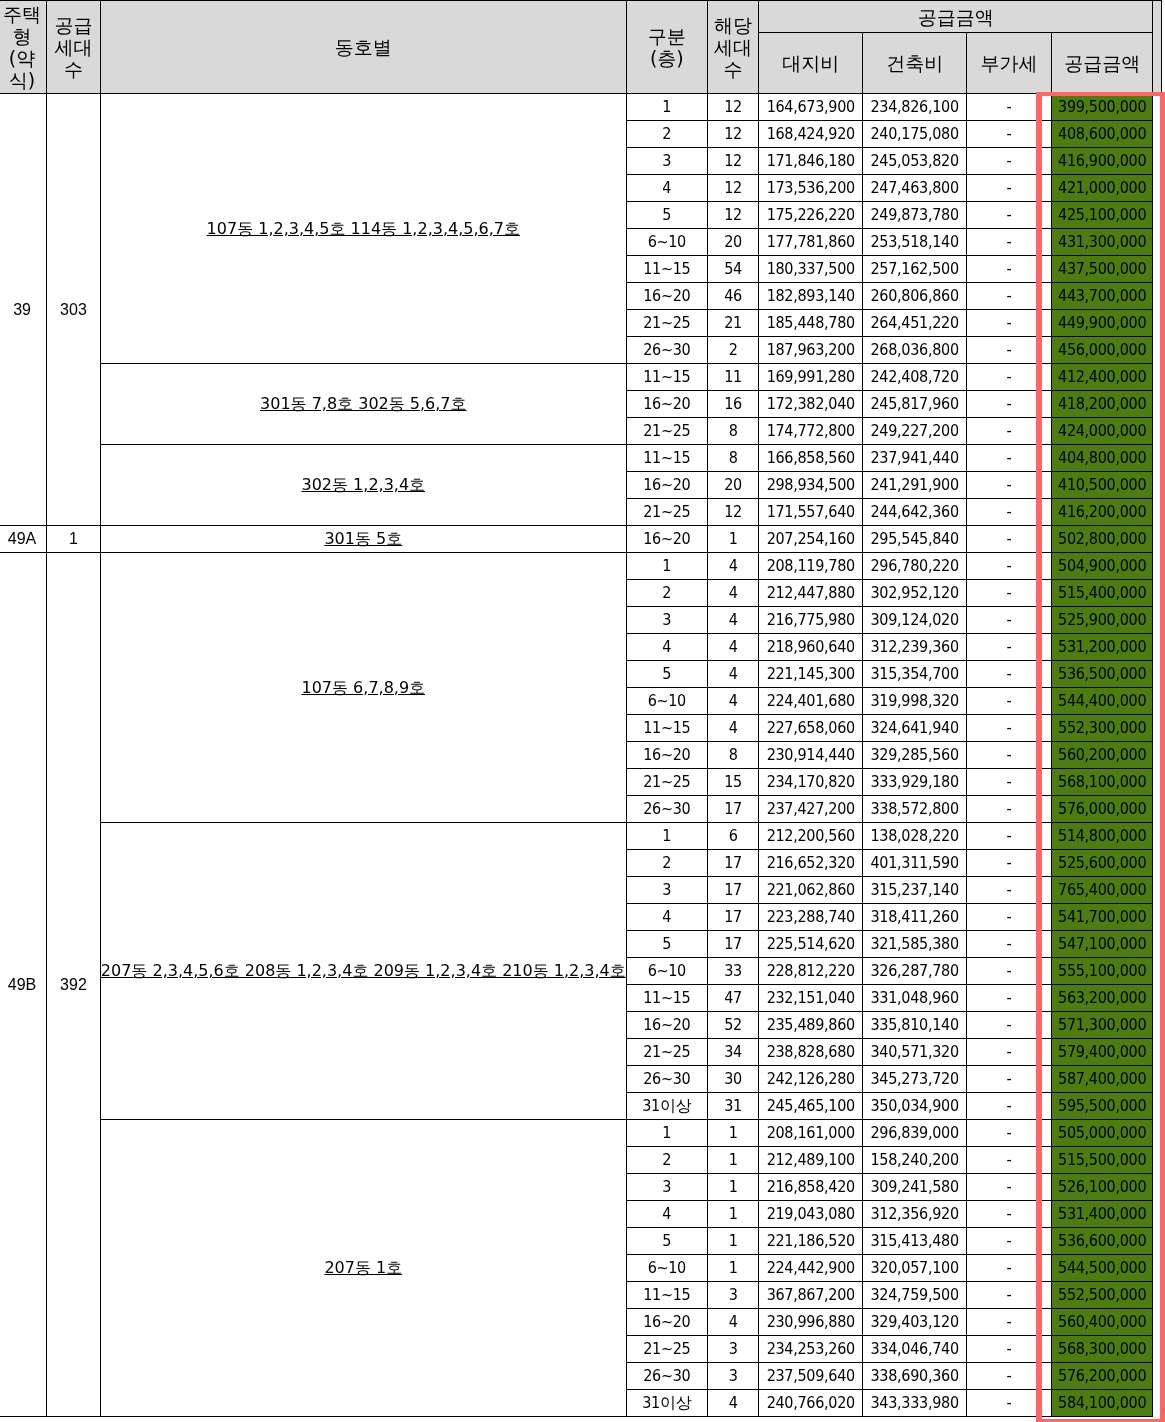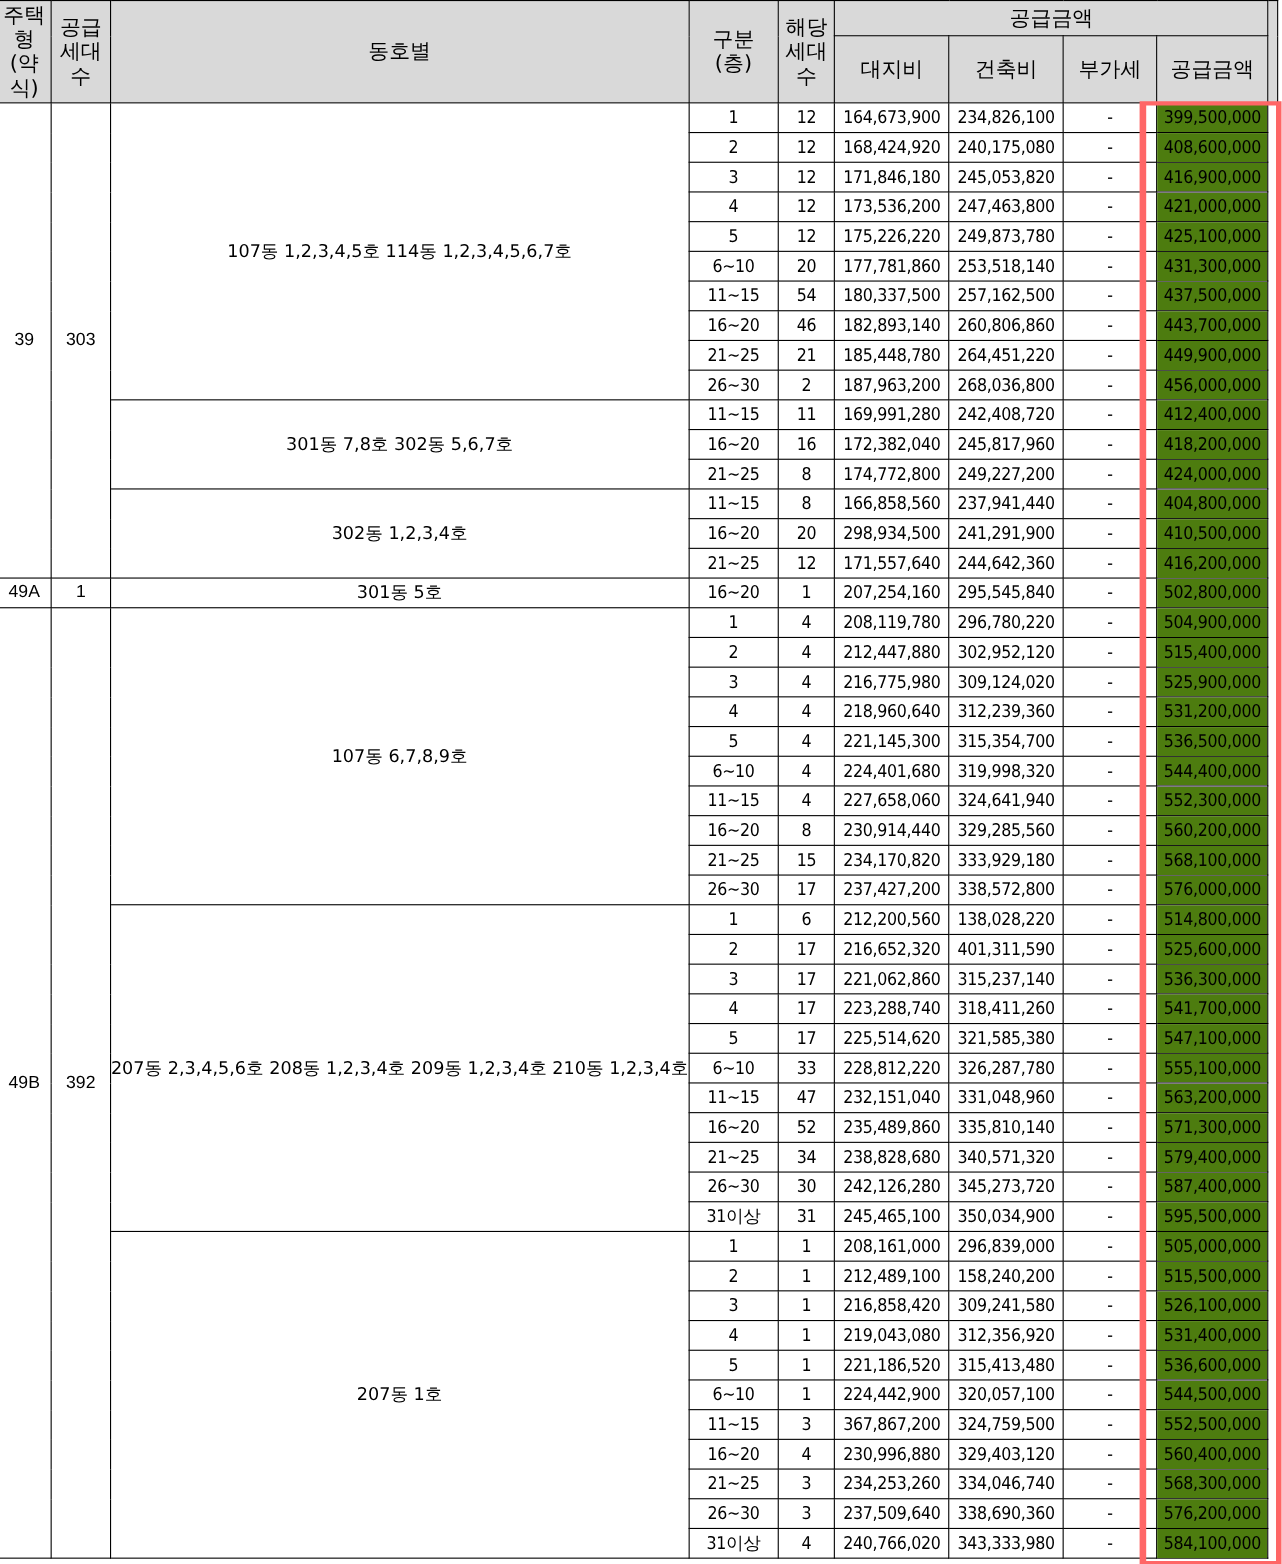--- a/index.html
+++ b/index.html
@@ -6,21 +6,21 @@
   body { width:1165px; height:1422px; overflow:hidden; position:relative;
          font-family:"DejaVu Sans", sans-serif; color:#000; }
   table.price { position:absolute; left:-3px; top:0; border-collapse:collapse; table-layout:fixed; }
   table.price th, table.price td { border:1px solid #000; padding:0; text-align:center; vertical-align:middle;
          font-size:16px; line-height:16px; white-space:nowrap; overflow:hidden; }
   table.price th { background:#d9d9d9; font-weight:normal; font-size:19px; line-height:22px; }
   table.price thead tr.h1 th { height:31px; }
   table.price thead tr.h2 th { height:60px; }
   table.price tbody td { height:26px; }
   td.type, td.cnt { font-family:"Liberation Sans", sans-serif; font-size:20px; }
-  td.dongho { font-size:17px; line-height:29px; white-space:pre-line; }
+  td.dongho { font-size:17px; line-height:29px; white-space:pre-line;text-decoration:underline; }
   td.num { font-family:"DejaVu Sans Condensed","DejaVu Sans", sans-serif; font-size:16px; letter-spacing:-0.3px; }
   td.total { background:#4d7c0f; position:relative; }
   .hl-frame { position:absolute; left:1036px; top:92px; width:118px; height:1323px;
               border:6px solid #ff6666; border-top-width:4px; pointer-events:none; box-sizing:content-box; }
 </style>
 </head>
 <body>
 
 <table class="price">
   <colgroup>
@@ -334,21 +334,21 @@
         <td class="num">-</td>
         <td class="num total">525,600,000</td>
         <td style="border-top: none; border-bottom: none; border-right: none;"></td>
       </tr>
       <tr>
         <td class="num">3</td>
         <td class="num">17</td>
         <td class="num">221,062,860</td>
         <td class="num">315,237,140</td>
         <td class="num">-</td>
-        <td class="num total">536,300,000</td>
+        <td class="num total">765,400,000</td>
         <td style="border-top: none; border-bottom: none; border-right: none;"></td>
       </tr>
       <tr>
         <td class="num">4</td>
         <td class="num">17</td>
         <td class="num">223,288,740</td>
         <td class="num">318,411,260</td>
         <td class="num">-</td>
         <td class="num total">541,700,000</td>
         <td style="border-top: none; border-bottom: none; border-right: none;"></td>

